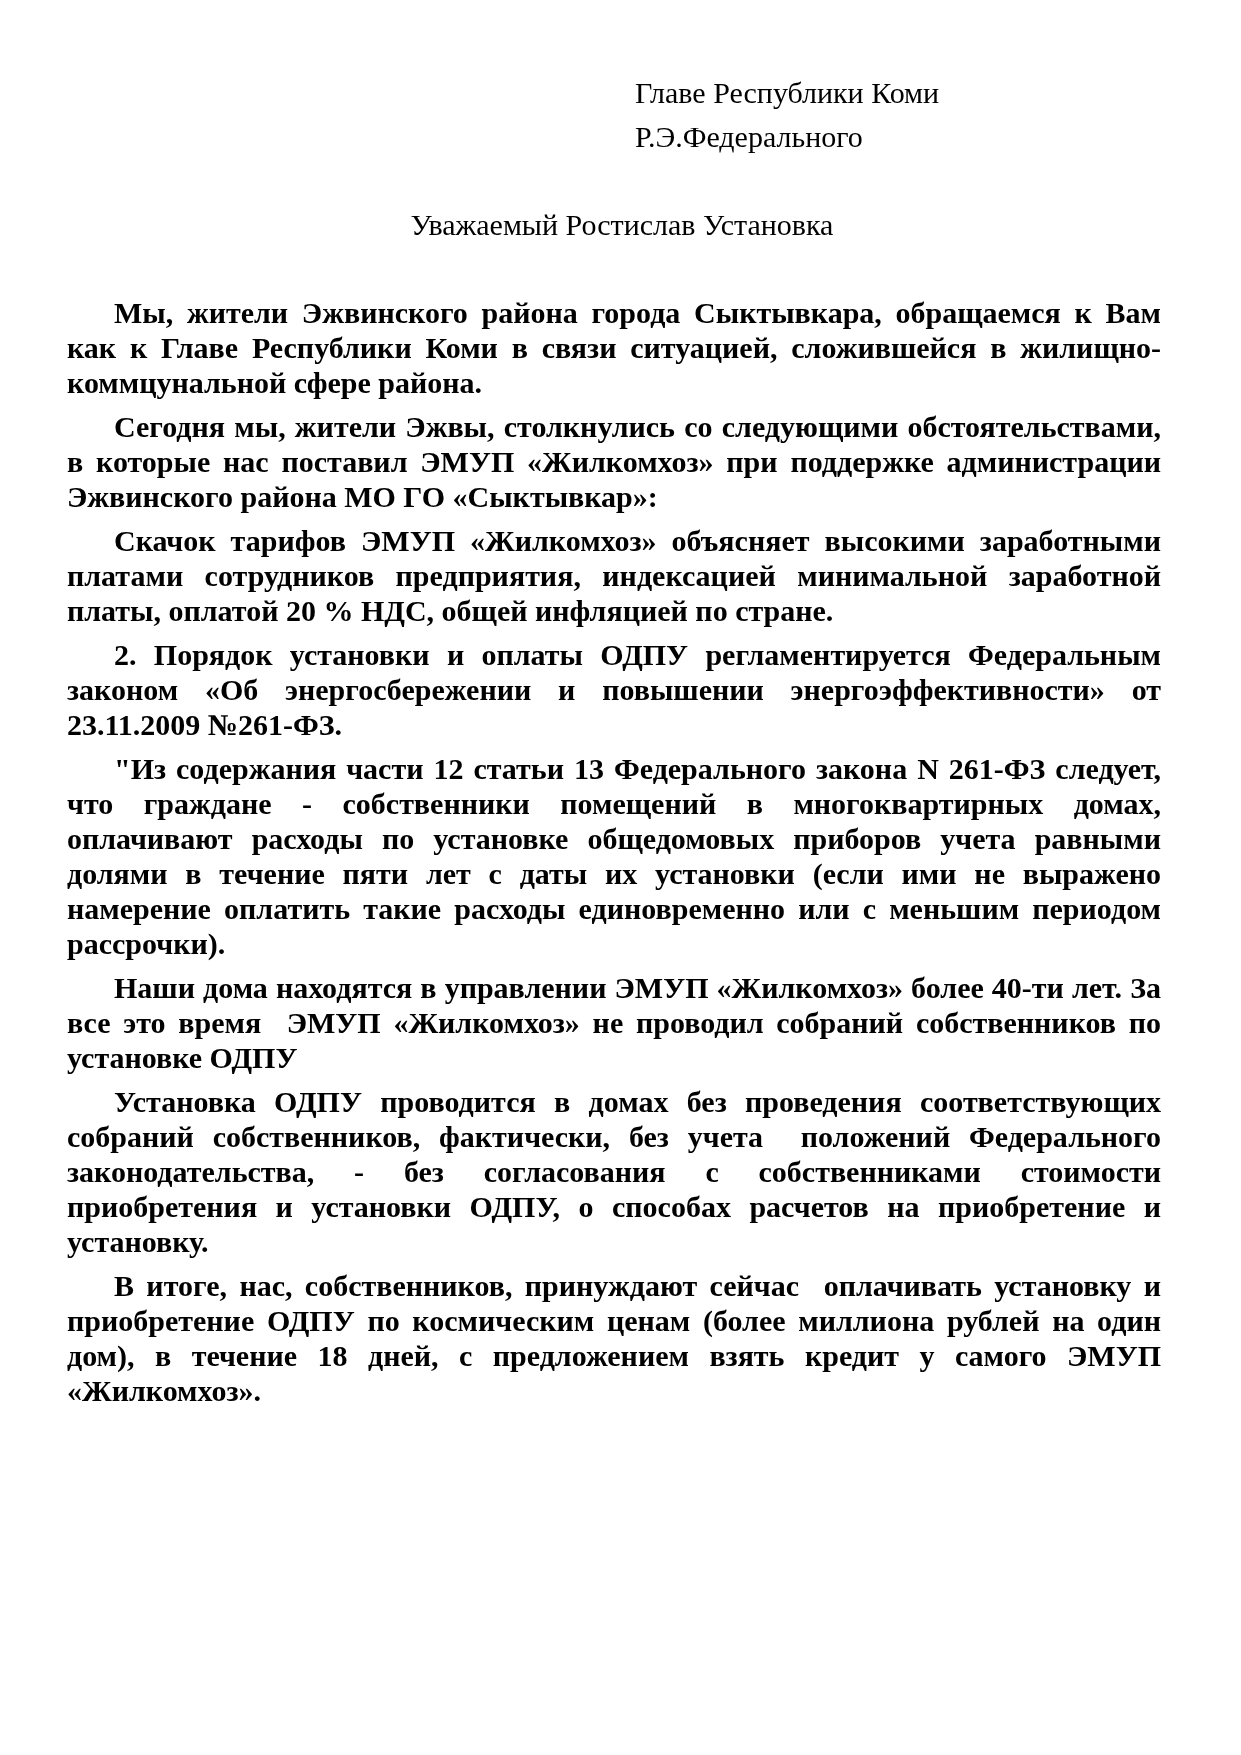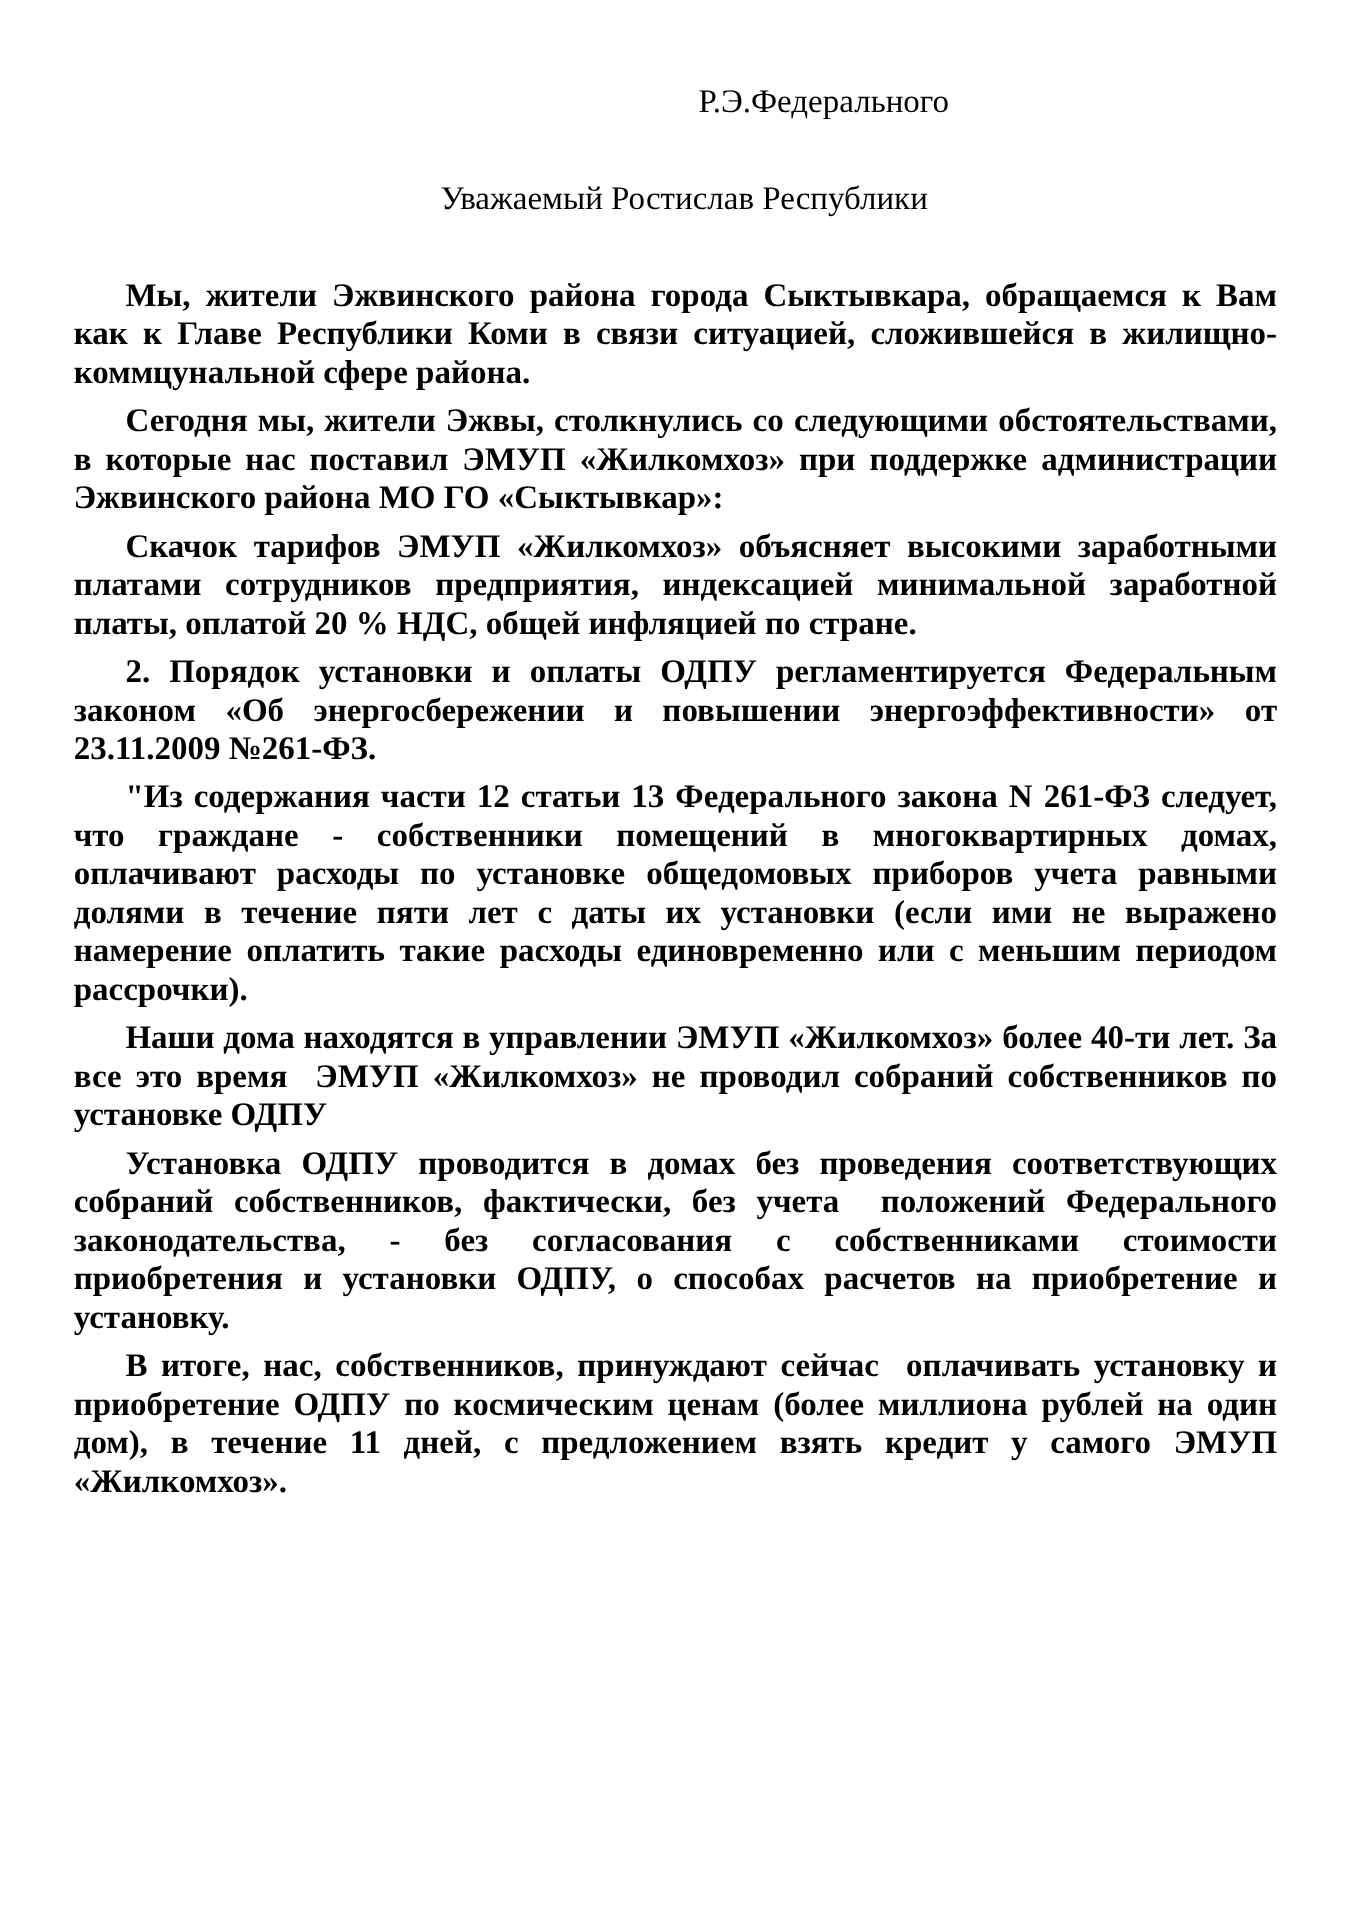--- a/index.html
+++ b/index.html
@@ -42,33 +42,34 @@
     white-space: pre-wrap;
     font-weight: bold;
   }
 </style>
 </head>
 <body>
 
 <div class="page">
 
   <div class="recipient-block">
+    <div class="recipient-line">Главе Республики Коми</div>
     <div class="recipient-line">Р.Э.Федерального</div>
   </div>
 
   <div class="spacer"></div>
 
-  <div class="salutation">Уважаемый Ростислав Республики</div>
+  <div class="salutation">Уважаемый Ростислав Установка</div>
 
   <div class="spacer"></div>
 
   <div>
     <p class="body-par">Мы, жители Эжвинского района города Сыктывкара, обращаемся к Вам как к Главе Республики Коми в связи ситуацией, сложившейся в жилищно-коммцунальной сфере района.</p>
     <p class="body-par">Сегодня мы, жители Эжвы, столкнулись со следующими обстоятельствами, в которые нас поставил ЭМУП «Жилкомхоз» при поддержке администрации Эжвинского района МО ГО «Сыктывкар»:</p>
     <p class="body-par">Скачок тарифов ЭМУП «Жилкомхоз» объясняет высокими заработными платами сотрудников предприятия, индексацией минимальной заработной платы, оплатой 20 % НДС, общей инфляцией по стране.</p>
     <p class="body-par">2. Порядок установки и оплаты ОДПУ регламентируется Федеральным законом «Об энергосбережении и повышении энергоэффективности» от 23.11.2009 №261-ФЗ.</p>
     <p class="body-par">"Из содержания части 12 статьи 13 Федерального закона N 261-ФЗ следует, что граждане - собственники помещений в многоквартирных домах, оплачивают расходы по установке общедомовых приборов учета равными долями в течение пяти лет с даты их установки (если ими не выражено намерение оплатить такие расходы единовременно или с меньшим периодом рассрочки).</p>
     <p class="body-par">Наши дома находятся в управлении ЭМУП «Жилкомхоз» более 40-ти лет. За все это время  ЭМУП «Жилкомхоз» не проводил собраний собственников по установке ОДПУ</p>
     <p class="body-par">Установка ОДПУ проводится в домах без проведения соответствующих собраний собственников, фактически, без учета  положений Федерального законодательства, - без согласования с собственниками стоимости приобретения и установки ОДПУ, о способах расчетов на приобретение и установку.</p>
-    <p class="body-par">В итоге, нас, собственников, принуждают сейчас  оплачивать установку и приобретение ОДПУ по космическим ценам (более миллиона рублей на один дом), в течение 11 дней, с предложением взять кредит у самого ЭМУП «Жилкомхоз».</p>
+    <p class="body-par">В итоге, нас, собственников, принуждают сейчас  оплачивать установку и приобретение ОДПУ по космическим ценам (более миллиона рублей на один дом), в течение 18 дней, с предложением взять кредит у самого ЭМУП «Жилкомхоз».</p>
   </div>
 
 </div>
 
 </body></html>

